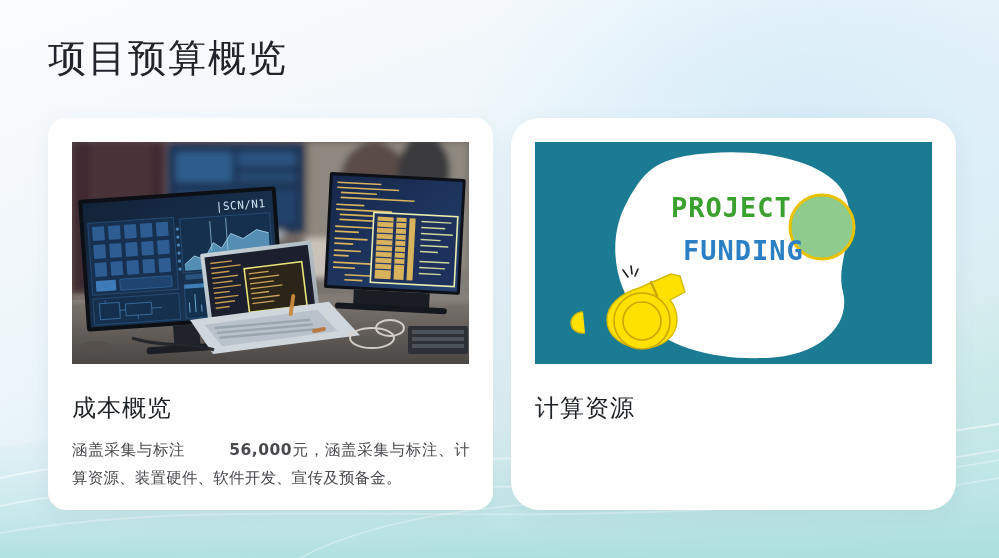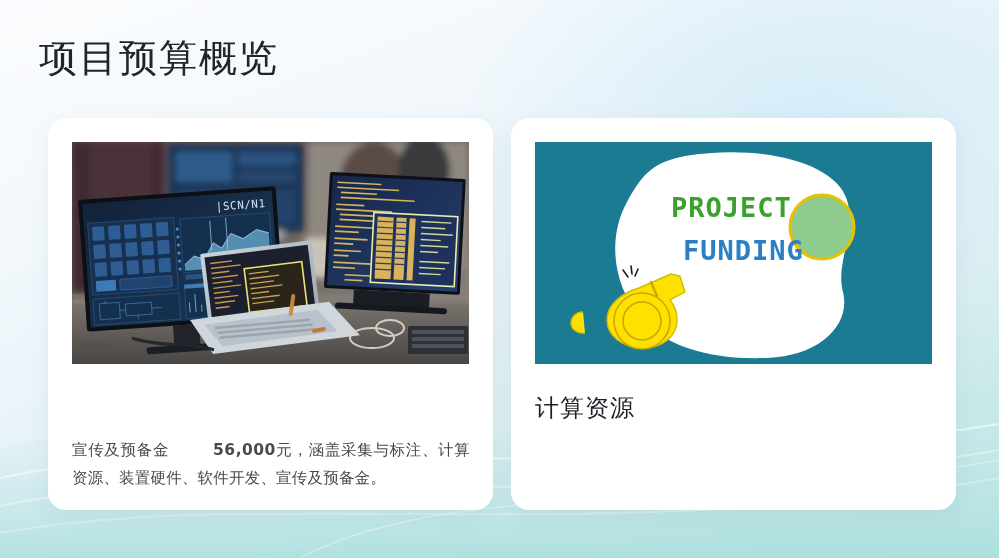--- a/index.html
+++ b/index.html
@@ -37,42 +37,42 @@
   }
   .bg-waves {
     position: absolute;
     left: 0; bottom: 0;
     width: 999px; height: 230px;
   }
 
   
   #page-title {
     position: absolute;
-    left: 39px;
+    left: 48px;
     top: 34px;
     font-size: 38px;
     line-height: 48px;
     color: #21252b;
     letter-spacing: 2px;
     font-weight: 400;
     white-space: nowrap;
   }
 
   
   .card {
     position: absolute;
     top: 118px;
     width: 445px;
     height: 392px;
     background: #ffffff;
     border-radius: 18px;
     box-shadow: 0 6px 22px rgba(90,120,140,0.09);
   }
   #card-cost { left: 48px; }
-  #card-funding { left: 511px; }
+  #card-funding { left: 511px; border-radius: 28px; }
 
   .card-media {
     position: absolute;
     left: 24px;
     top: 24px;
     width: 397px;
     height: 222px;
     overflow: hidden;
     background: #1b1b20;
   }
@@ -375,21 +375,22 @@
             <rect x="340" y="188" width="52" height="4"></rect>
               <rect x="340" y="195" width="52" height="4"></rect>
             <rect x="340" y="202" width="52" height="4"></rect>
           </g>
           <ellipse cx="24" cy="206" rx="16" ry="7" fill="#55504b"></ellipse>
           <path d="M60,196 C90,206 120,200 142,208" fill="none" stroke="#23262b" stroke-width="3"></path>
         </g>
       </svg>
     </div>
 
-    <div class="card-body"><span>宣传及预备金</span><span class="amount">56,000</span><span>元，涵盖采集与标注、计算资源、装置硬件、软件开发、宣传及预备金。</span></div>
+    <div class="card-title">成本概览</div>
+    <div class="card-body"><span>涵盖采集与标注</span><span class="amount">56,000</span><span>元，涵盖采集与标注、计算资源、装置硬件、软件开发、宣传及预备金。</span></div>
   </div>
 
   <div class="card" id="card-funding">
 
     <div class="card-media">
       <svg viewBox="0 0 397 222">
         <rect width="397" height="222" fill="#1b7b93"></rect>
 
         <path d="M150,14 C226,2 300,20 312,58 C322,92 300,120 308,150
                  C316,182 286,214 232,216 C178,218 132,206 106,176

